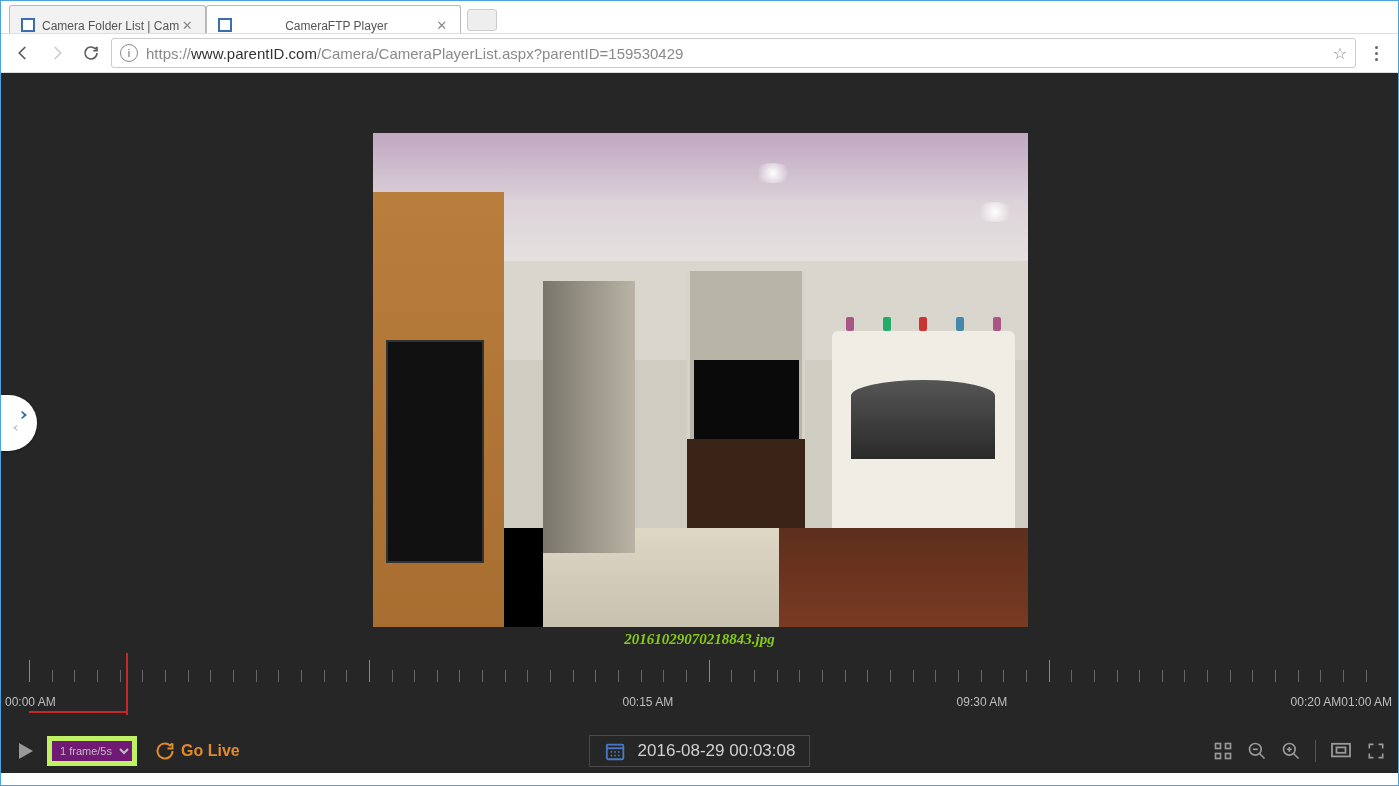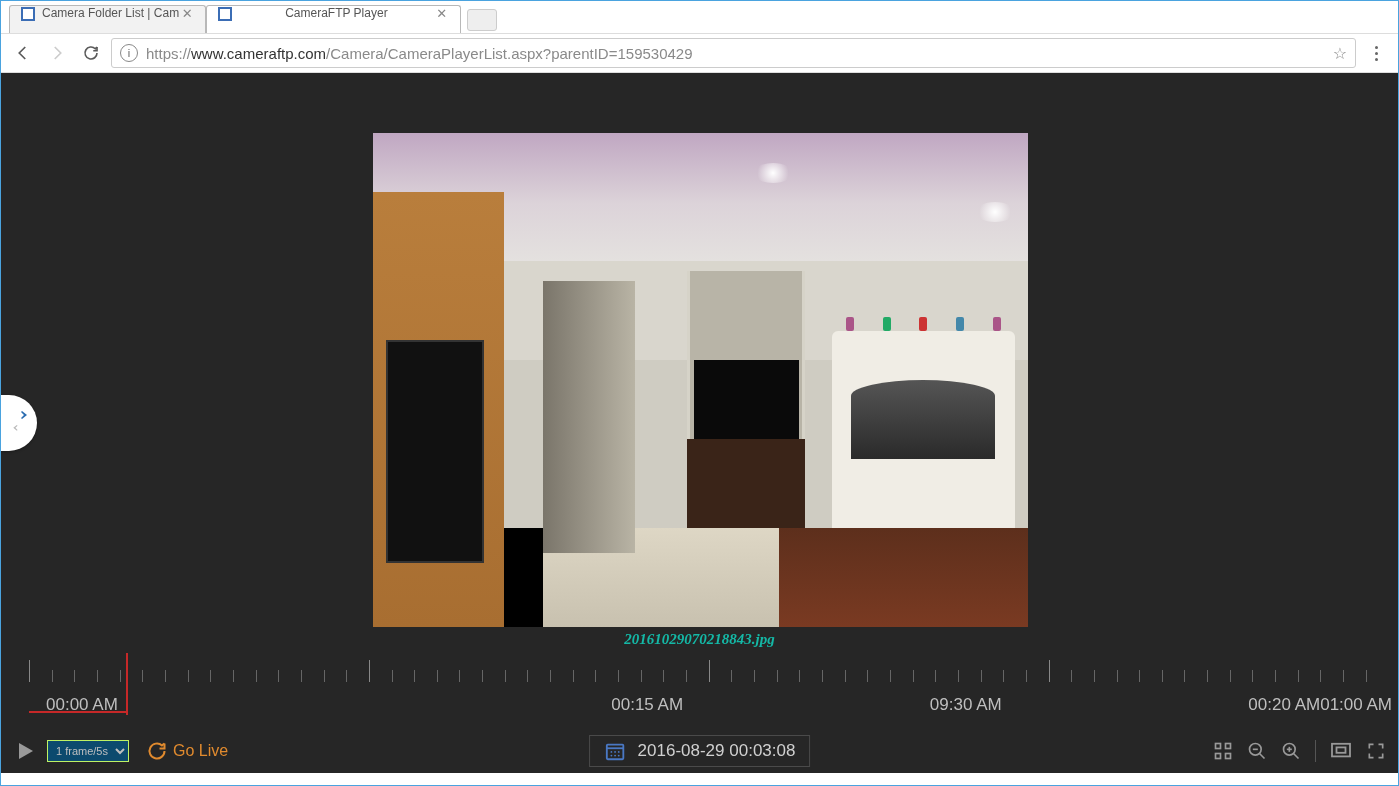--- a/index.html
+++ b/index.html
@@ -2,21 +2,21 @@
 <html><head>
 <meta charset="utf-8">
 <style>
 * { box-sizing: border-box; margin: 0; padding: 0; }
 body { font-family: "Segoe UI", Arial, sans-serif; width: 1399px; height: 786px; background: #fff; overflow: hidden; border: 1px solid #4aa3df; }
 .window-controls { height: 30px; display: flex; justify-content: flex-end; align-items: center; background: #fff; }
 .window-controls .user-badge { width: 22px; height: 22px; background: #bbb; display: flex; align-items: center; justify-content: center; margin-right: 10px; }
 .window-controls .user-badge svg { width: 14px; height: 14px; }
 .window-controls .ctrl { width: 46px; height: 30px; display: flex; align-items: center; justify-content: center; cursor: pointer; }
 .tabs-row { height: 30px; display: flex; align-items: flex-end; background: #fff; padding-left: 8px; position: relative; top: -28px; }
-.tab { height: 28px; display: flex; align-items: flex-start; padding: 0 10px; border: 1px solid #b8b8b8; border-bottom: none; background: #f2f2f2; margin-right: 0; position: relative; border-radius: 3px 3px 0 0; min-width: 185px; font-size: 12px; color: #555; }
+.tab { height: 28px; display: flex; align-items: flex-end; padding: 0 10px; border: 1px solid #b8b8b8; border-bottom: none; background: #f2f2f2; margin-right: 0; position: relative; border-radius: 3px 3px 0 0; min-width: 185px; font-size: 12px; color: #555; }
 .tab.active { background: #fff; z-index: 2; gap: 46px; }
 .tab .tab-icon { width: 16px; height: 16px; margin-right: 6px; display: flex; align-items: center; justify-content: center; }
 .tab .tab-title { flex: 1; overflow: hidden; white-space: nowrap; text-overflow: ellipsis; }
 .tab .tab-close { width: 16px; color: #888; text-align: center; cursor: pointer; font-size: 13px; }
 .new-tab { width: 30px; height: 22px; border: 1px solid #ccc; background: #eee; border-radius: 3px; margin-left: 6px; margin-bottom: 2px; cursor: pointer; }
 .address-row { height: 40px; display: flex; align-items: center; padding: 0 8px; border-top: 1px solid #ddd; border-bottom: 1px solid #ddd; gap: 6px; position: relative; top: -28px; }
 .nav-btn { width: 28px; height: 28px; display: flex; align-items: center; justify-content: center; color: #5a5a5a; cursor: pointer; }
 .nav-btn.disabled { color: #ccc; }
 .address-bar { flex: 1; height: 30px; border: 1px solid #ccc; border-radius: 3px; display: flex; align-items: center; padding: 0 8px; font-size: 15px; color: #333; }
 .address-bar .info-icon { width: 18px; height: 18px; border: 1px solid #888; border-radius: 50%; display: flex; align-items: center; justify-content: center; font-size: 11px; color: #666; margin-right: 8px; }
@@ -38,36 +38,36 @@
 .hallway { position:absolute; left:26%; top:30%; width:14%; height:55%; background: linear-gradient(90deg,#7a756a,#b9b4a5); }
 .tv-nook { position:absolute; left:48%; top:28%; width:18%; height:45%; background:#b8b4a7; border-left: 3px solid #d6d3c8; border-right: 3px solid #d6d3c8;}
 .tv { position:absolute; left:49%; top:46%; width:16%; height:16%; background:#0a0a0a; }
 .tv-stand { position:absolute; left:48%; top:62%; width:18%; height:18%; background:#3a2418; }
 .fireplace { position:absolute; left:70%; top:40%; width:28%; height:40%; background:#f0ede5; border-radius: 6px 6px 0 0; }
 .firebox { position:absolute; left:73%; top:50%; width:22%; height:16%; background: linear-gradient(180deg,#555,#2a2a2a); border-radius: 50% 50% 0 0 / 20% 20% 0 0; }
 .mantel-decor { position:absolute; left:70%; top:34%; width:28%; height:6%; display:flex; align-items:flex-end; justify-content:space-around; }
 .mantel-decor span { width:8px; height:14px; background:#a58; border-radius:2px; }
 .light1 { position:absolute; left:58%; top:6%; width:40px; height:20px; background: radial-gradient(circle,#fff 0%, rgba(255,255,255,0) 70%); border-radius:50%; }
 .light2 { position:absolute; right:2%; top:14%; width:40px; height:20px; background: radial-gradient(circle,#fff 0%, rgba(255,255,255,0) 70%); border-radius:50%; }
-.filename { position: absolute; left: 0; top: 558px; width: 100%; text-align: center; color: #14b8a6; font-size: 15px; font-style: italic; font-family: Georgia, serif; font-weight: bold;}
+.filename { position: absolute; left: 0; top: 558px; width: 100%; text-align: center; color: #84cc16; font-size: 15px; font-style: italic; font-family: Georgia, serif; font-weight: bold;}
 .timeline { position: absolute; left: 0; top: 580px; width: 100%; height: 70px; }
 .ticks { position: absolute; left: 28px; right: 10px; top: 5px; height: 26px; display: flex; }
 .tick { flex: 1; border-left: 1px solid #666; height: 12px; margin-top: 12px; }
 .tick.major { height: 22px; margin-top: 2px; border-left: 1px solid #888; }
 .playhead-zone { position:absolute; left:28px; top:0; height:60px; width:98px; border-bottom: 2px solid #c62828;}
 .playhead { position: absolute; left: 125px; top: 0; width: 2px; height: 62px; background: #c62828; }
-.time-labels { position: absolute; left: 0; right: 0; top: 42px; display: flex; font-size: 17px; color: #bfbfbf; margin-left: 41px; }
+.time-labels { position: absolute; left: 0; right: 0; top: 42px; display: flex; font-size: 12px; color: #bfbfbf; }
 .time-labels span:first-child { margin-left: 4px; }
 .time-labels span { flex:1; }
 .time-labels span:last-child { flex:0; margin-right:6px; white-space:nowrap;}
 .tl-center { text-align:right;}
 .controls { position: absolute; left: 0; bottom: 0; width: 100%; height: 44px; display: flex; align-items: center; padding: 0 12px; }
 .play-btn { width: 24px; height: 24px; cursor: pointer; color: #999; margin-right: 10px; }
-.speed-select { background: #0c4a6e; color: #bfbfbf; border: 1px solid #bef264; font-size: 11px; padding: 3px 4px; cursor: pointer; }
-.golive { display: flex; align-items: center; color: #e08a2e; font-size: 16px; margin-left: 18px; cursor: pointer; font-weight: normal;}
+.speed-select { background: #701a75; color: #bfbfbf; border: 5px solid #bef264; font-size: 11px; padding: 3px 4px; cursor: pointer; }
+.golive { display: flex; align-items: center; color: #e08a2e; font-size: 16px; margin-left: 18px; cursor: pointer; font-weight: bold;}
 .golive svg { margin-right: 6px; }
 .center-clock { position: absolute; left: 50%; transform: translateX(-50%); display: flex; align-items: center; border: 1px solid #4a4a4a; padding: 4px 14px; color: #d0d0d0; font-size: 17px; cursor: pointer; }
 .center-clock .cal { width: 22px; height: 22px; margin-right: 12px; color: #4a78c4; }
 .right-controls { margin-left: auto; display: flex; align-items: center; gap: 14px; color: #999; }
 .right-controls .sep { width:1px; height:22px; background:#555; }
 .right-controls .ic { cursor: pointer; display:flex; }
 .side-tab { position: absolute; left: 0; top: 50%; transform: translateY(-50%); width: 36px; height: 56px; background: #fff; border-radius: 0 30px 30px 0; display: flex; flex-direction: column; align-items: center; justify-content: center; cursor: pointer; box-shadow: 0 1px 3px rgba(0,0,0,.3); }
 </style>
 </head>
 <body>
@@ -134,21 +134,21 @@
     </div>
   <div class="nav-btn">
       <svg width="18" height="18" viewBox="0 0 24 24" fill="none" stroke="#5a5a5a" stroke-width="2.2">
         <path d="M20 12a8 8 0 1 1-2.34-5.66L20 4"></path>
         <path d="M20 4v5h-5"></path>
       </svg>
     </div>
   <div class="address-bar">
     <span class="info-icon">i</span>
     <span class="url">
-      <span class="dim">https://</span><span>www.cameraftp.com</span><span class="dim">/Camera/CameraPlayerList.aspx?parentID=159530429</span>
+      <span class="dim">https://</span><span>www.parentID.com</span><span class="dim">/Camera/CameraPlayerList.aspx?parentID=159530429</span>
     </span>
     <span class="star">☆</span>
   </div>
   <div class="menu-dots">
       <span></span>
       <span></span>
       <span></span>
     </div>
 </div>
 

